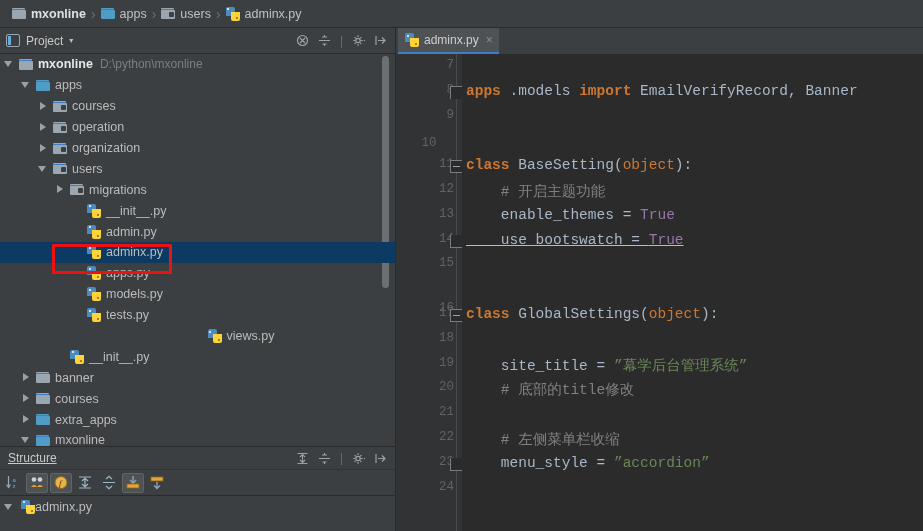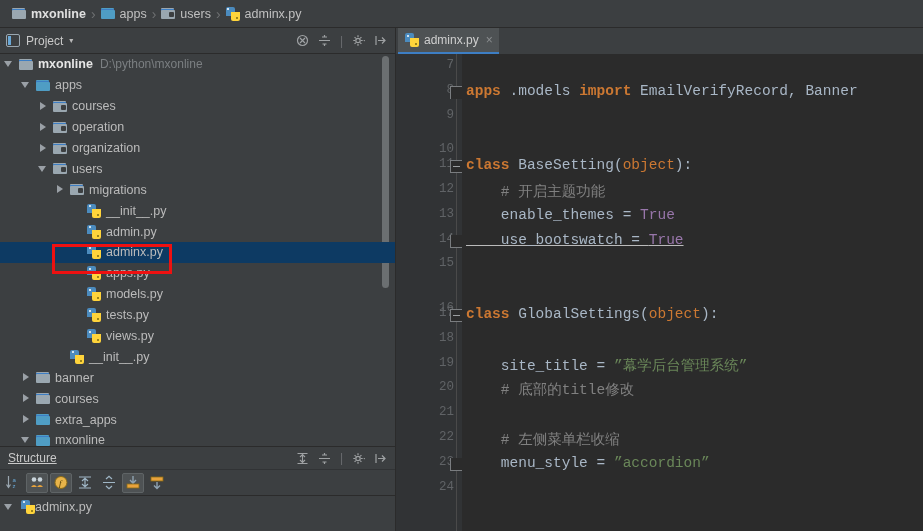--- a/index.html
+++ b/index.html
@@ -375,21 +375,21 @@
       <div class="row" style="padding-left: 72px;">
         <span class="arrow none"></span>
         <span class="ico ico-py" style="margin-left: 4px;">
           <span class="b1"></span>
           <span class="b2"></span>
           <span class="d1"></span>
           <span class="d2"></span>
         </span>
         <span class="label">tests.py</span>
       </div>
-      <div class="row" style="padding-left: 72px;">
+      <div class="row" style="padding-left: 72px; justify-content: center;">
         <span class="arrow none"></span>
         <span class="ico ico-py" style="margin-left: 4px;">
           <span class="b1"></span>
           <span class="b2"></span>
           <span class="d1"></span>
           <span class="d2"></span>
         </span>
         <span class="label">views.py</span>
       </div>
       <div class="row" style="padding-left: 55px;">
@@ -540,21 +540,21 @@
         </div>
       </div>
     <div class="gutter" id="gutter">
       <div class="foldline"></div>
     <div class="lnum" style="top: 4px;">7</div>
         <div class="lnum" style="top: 28.8px;">8</div>
         <div class="foldmark cap" style="top: 31.8px;">
           <span class="bx"></span>
         </div>
         <div class="lnum" style="top: 53.6px;">9</div>
-        <div class="lnum" style="top: 88px;">10</div>
+        <div class="lnum" style="top: 82px; text-align: center;">10</div>
         <div class="lnum" style="top: 103.2px;">11</div>
         <div class="foldmark minus" style="top: 106.2px;">
           <span class="bx"></span>
         </div>
         <div class="lnum" style="top: 128px;">12</div>
         <div class="lnum" style="top: 152.8px;">13</div>
         <div class="lnum" style="top: 177.6px;">14</div>
         <div class="foldmark bot" style="top: 180.6px;">
           <span class="bx"></span>
         </div>

